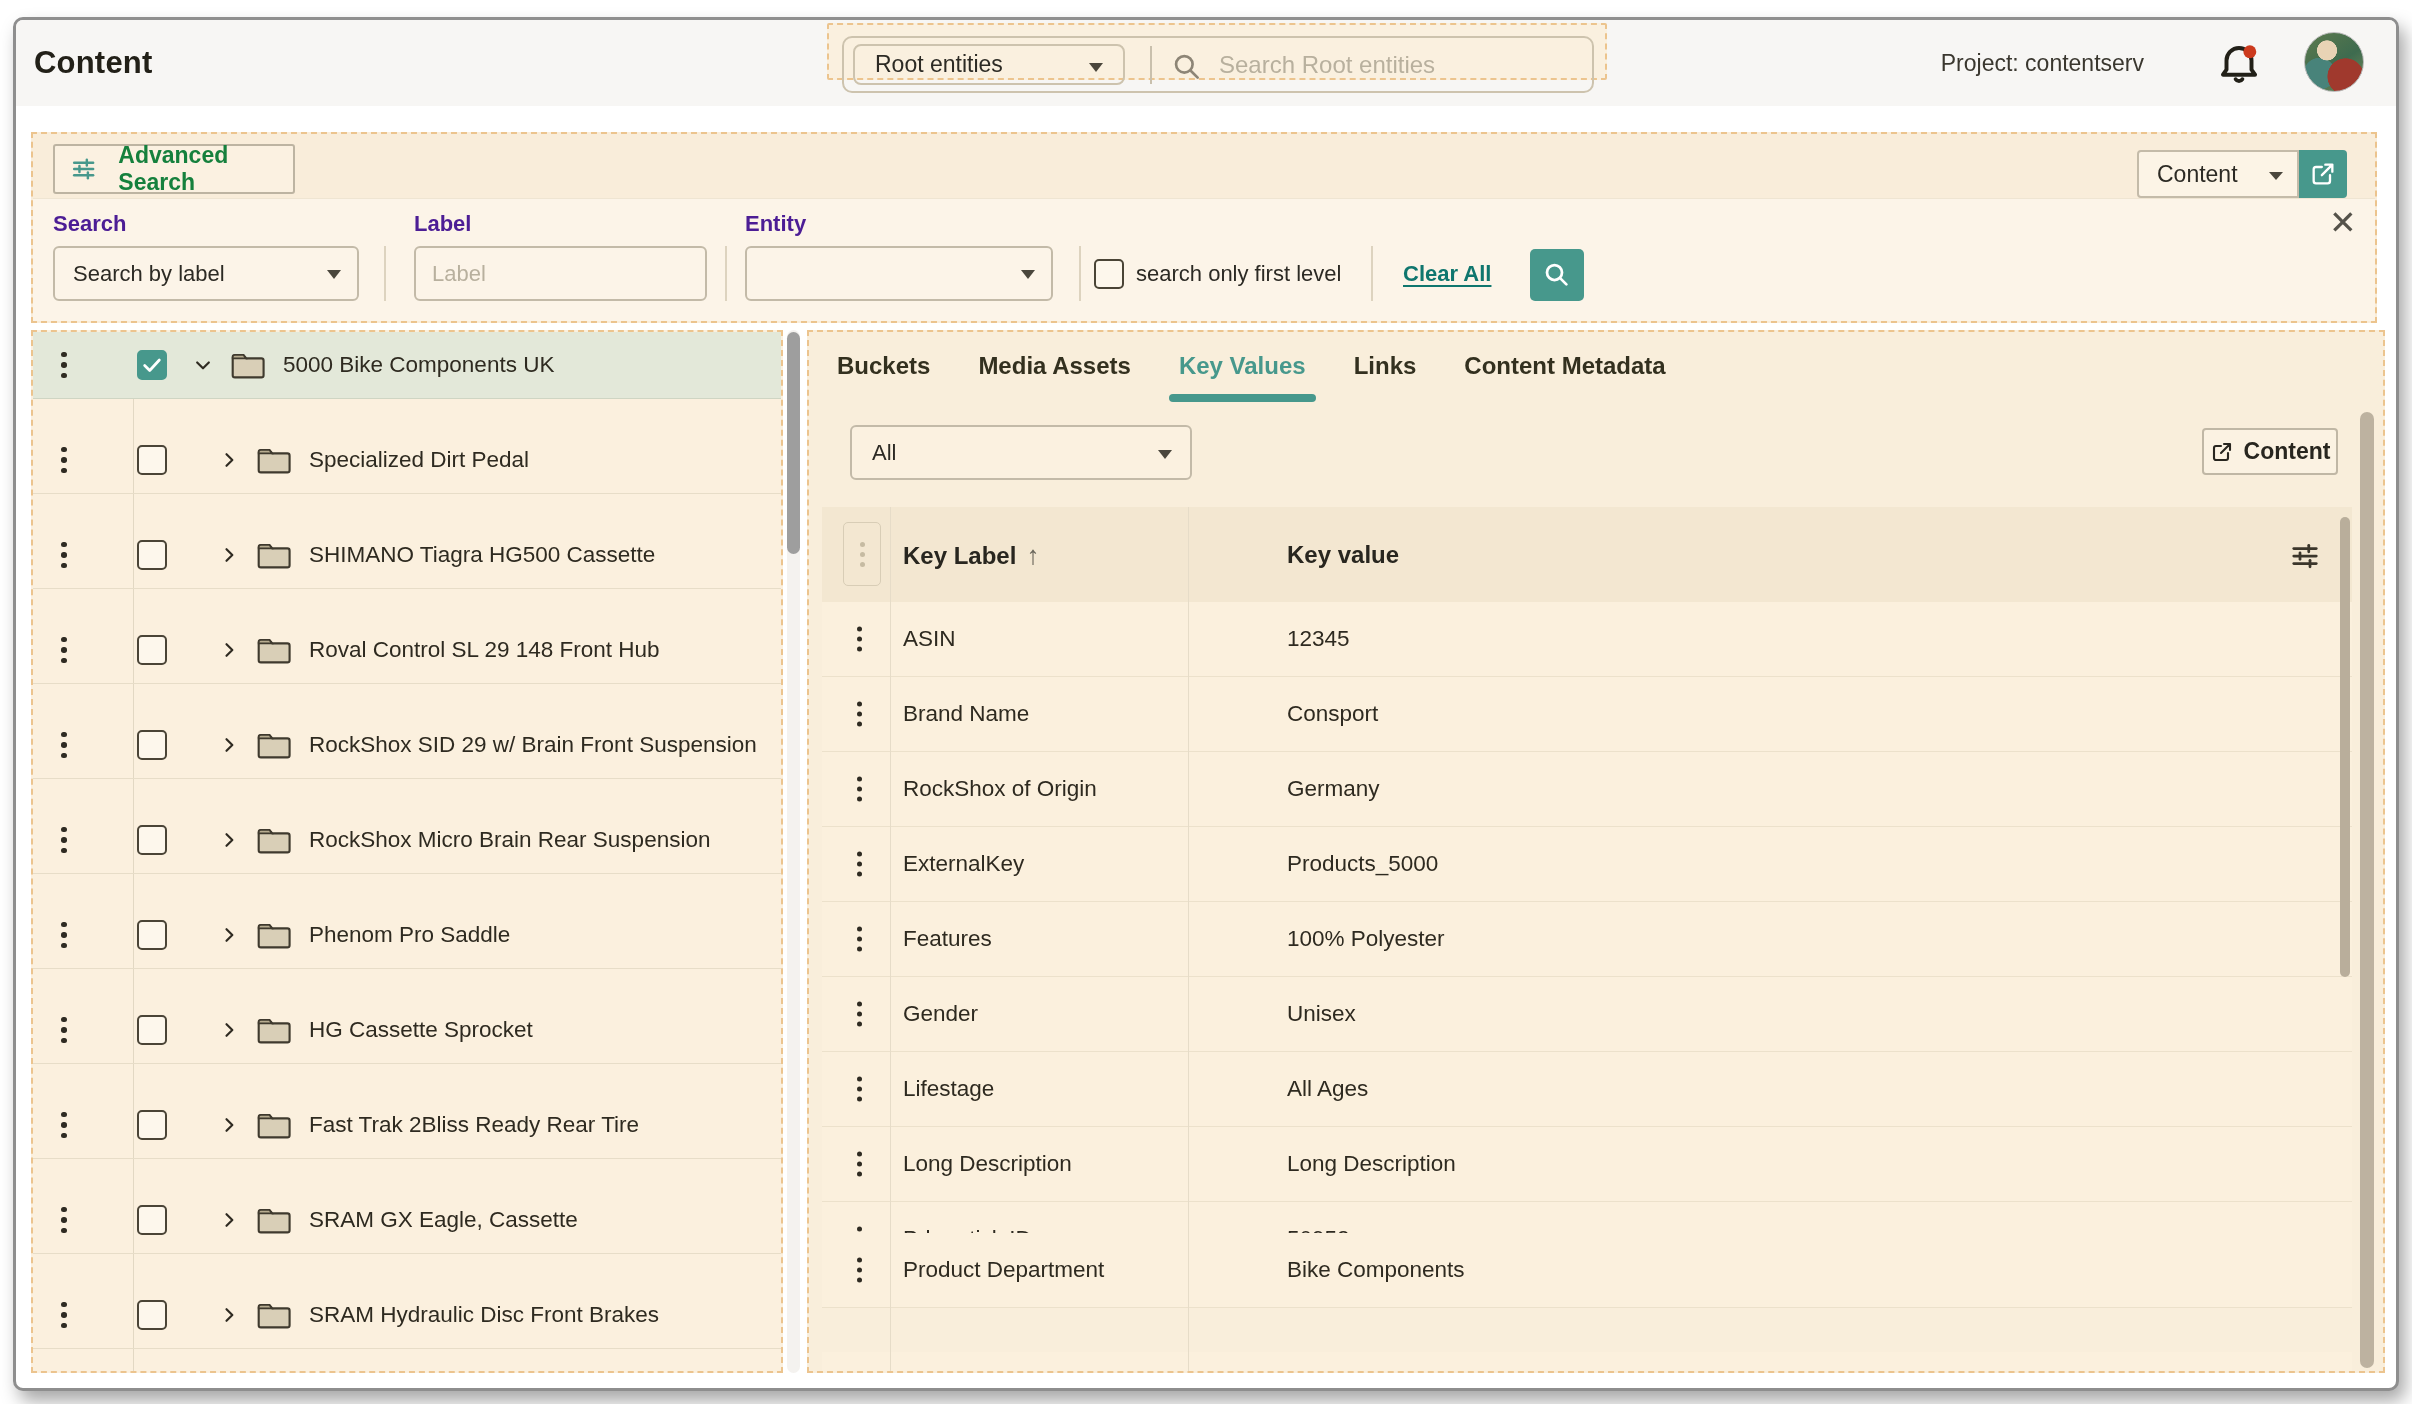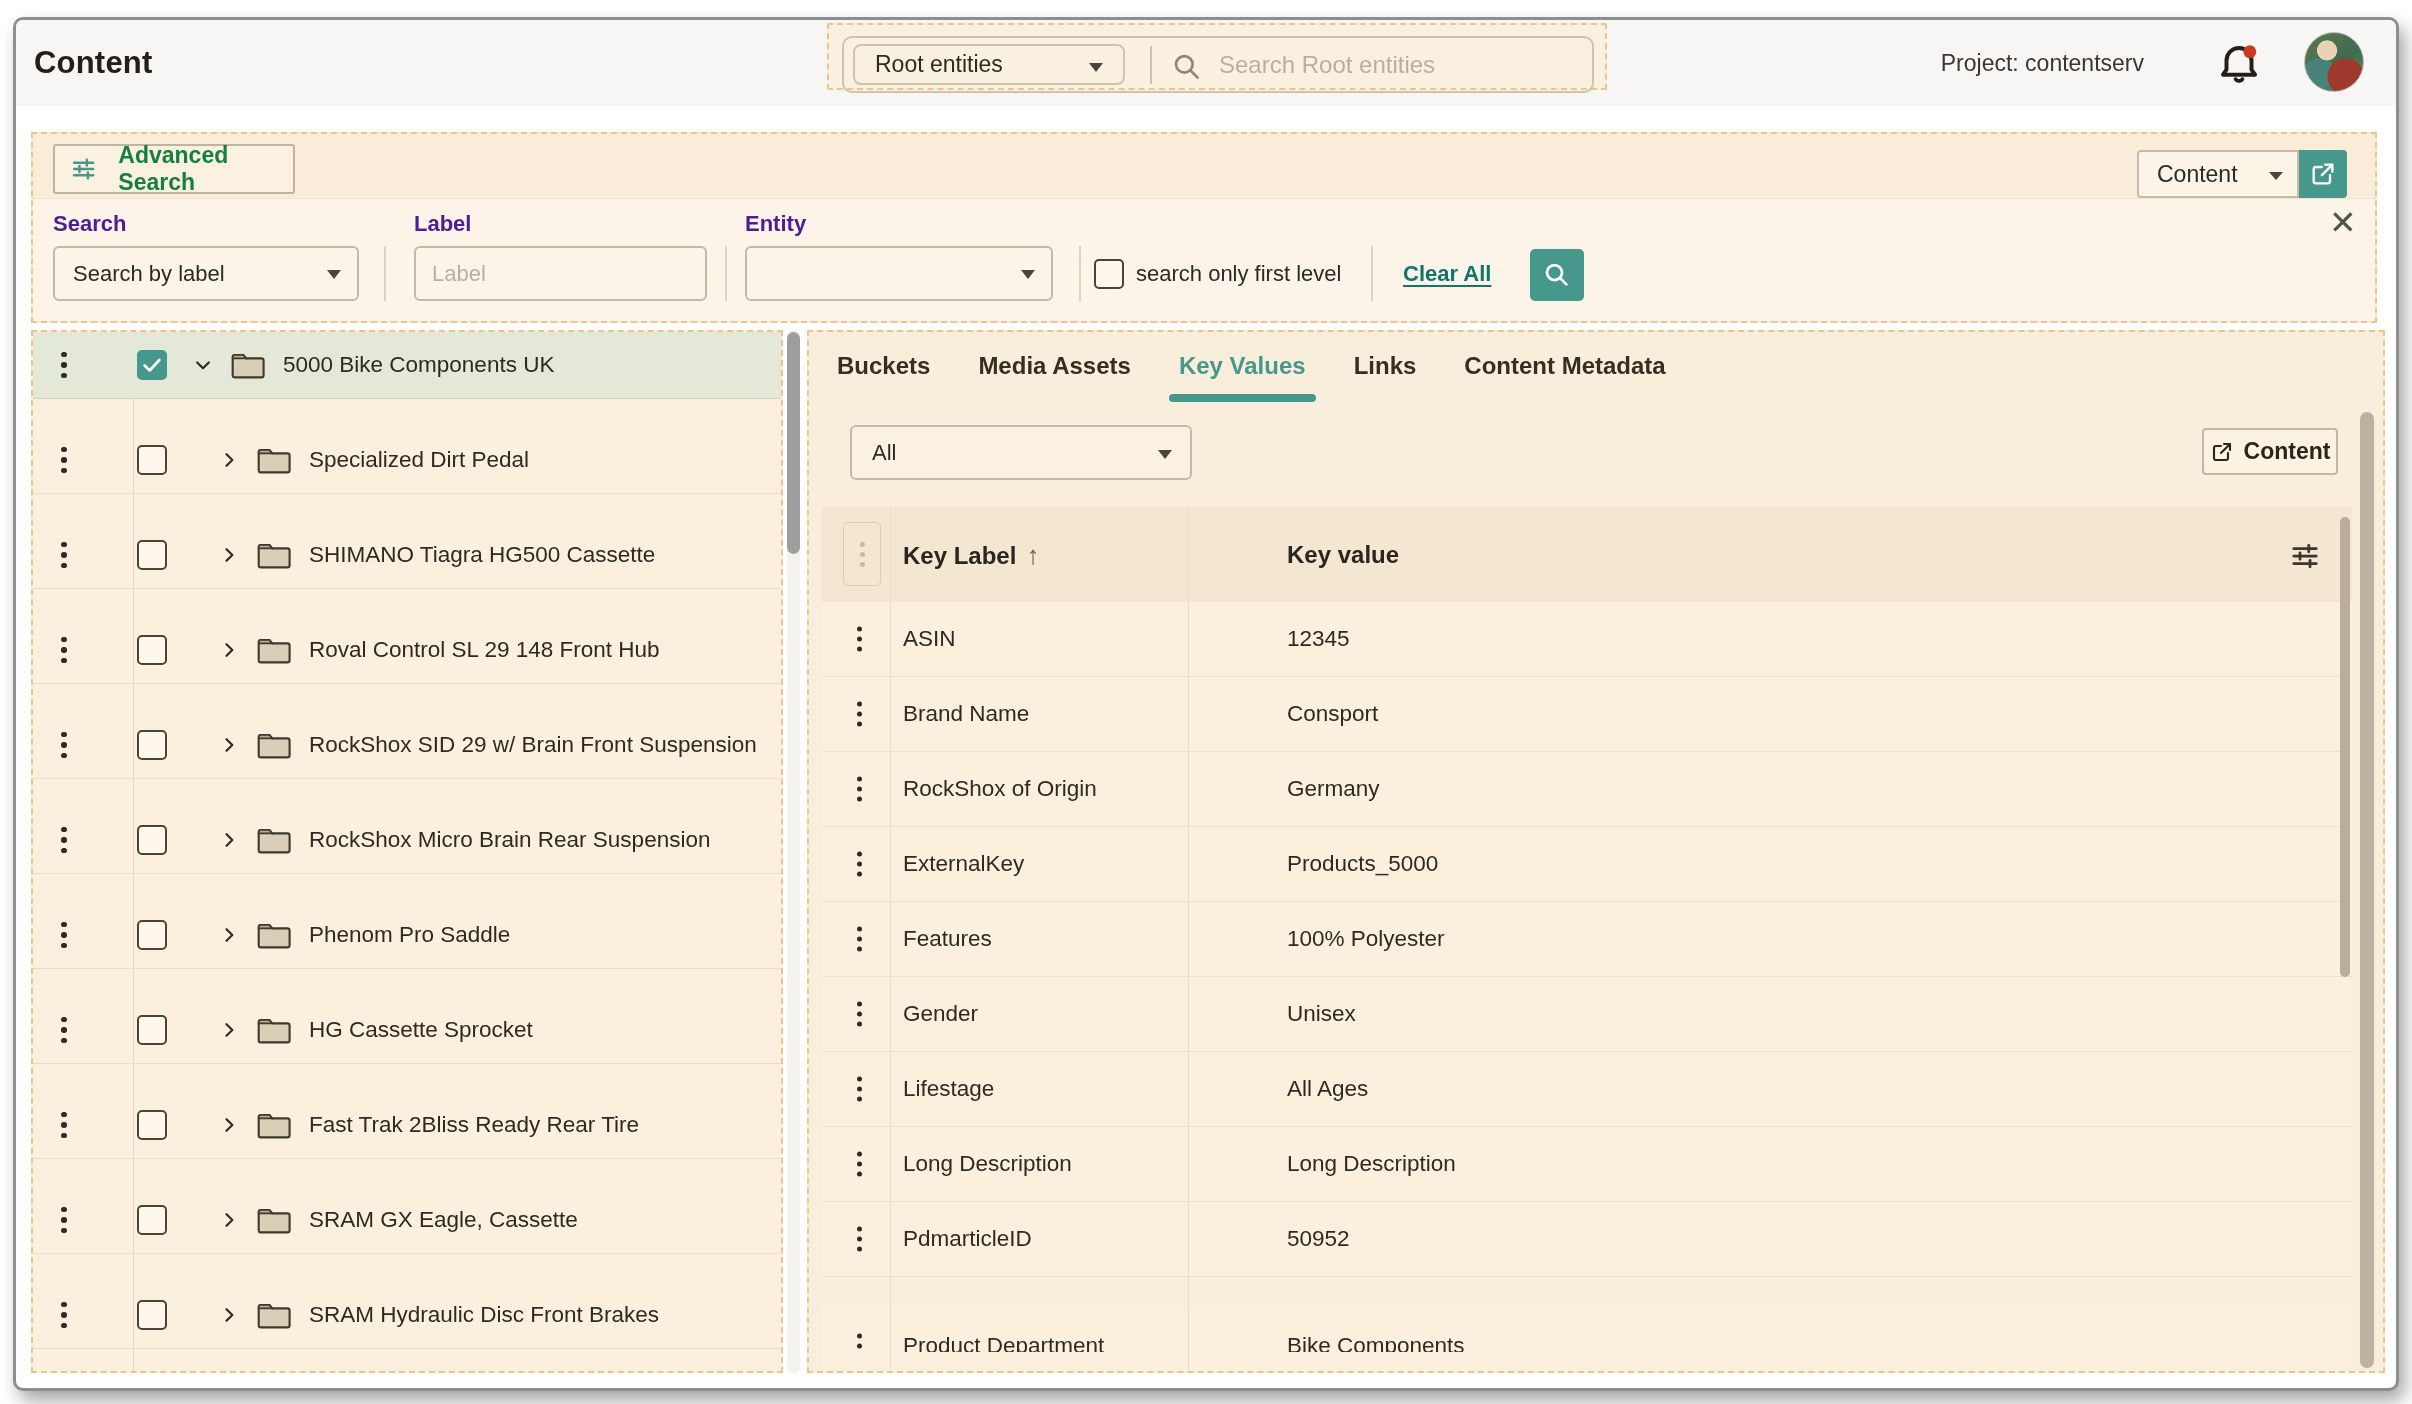--- a/index.html
+++ b/index.html
@@ -8,21 +8,21 @@
   }
   *{box-sizing:border-box;margin:0;padding:0;font-family:"Liberation Sans",sans-serif;}
   html,body{width:2412px;height:1404px;background:#fff;overflow:hidden;}
   .window{position:absolute;left:13px;top:17px;width:2386px;height:1374px;background:#fff;
     border:3px solid #8e8e8e;border-radius:10px;overflow:hidden;
     box-shadow:6px 10px 18px rgba(0,0,0,.35);}
   
   .topbar{position:absolute;left:0;top:0;right:0;height:86px;background:#f7f6f4;}
   .page-title{position:absolute;left:18px;top:43px;transform:translateY(-50%);
     font-size:31px;font-weight:700;color:#222018;letter-spacing:.2px;}
-  .global-search-wrap{position:absolute;left:811px;top:3px;width:780px;height:67px;
+  .global-search-wrap{position:absolute;left:811px;top:3px;width:780px;height:57px;
     border:2px dashed #ecc48e;background:#faf0df;border-radius:2px;}
   .global-search-bar{position:absolute;left:13px;top:11px;width:752px;height:57px;
     border:2px solid #cdc3ae;border-radius:10px;}
   .scope-box{position:absolute;left:9px;top:6px;width:272px;height:41px;border:2px solid #cdc3ae;
     border-radius:8px;display:flex;align-items:center;}
   .scope-box .val{margin-left:20px;font-size:23px;color:#2c2a24;font-weight:500;}
   .tri{width:0;height:0;border-left:7px solid transparent;border-right:7px solid transparent;
     border-top:9px solid #4a463c;}
   .scope-box .tri{position:absolute;right:20px;top:17px;}
   .gs-divider{position:absolute;left:306px;top:8px;width:2px;height:38px;background:#c9c0ad;}
@@ -548,21 +548,21 @@
       </div>
       <div class="t-row" style="top:695px">
         <span class="kebab">
             <i></i>
             <i></i>
             <i></i>
           </span>
         <span class="cell-key">PdmarticleID</span>
         <span class="cell-val">50952</span>
       </div>
-      <div class="t-row" style="top:802px">
+      <div class="t-row" style="top:726px">
         <span class="kebab">
             <i></i>
             <i></i>
             <i></i>
           </span>
         <span class="cell-key">Product Department</span>
         <span class="cell-val">Bike Components</span>
       </div>
       <div class="t-row" style="top:845px">
         

